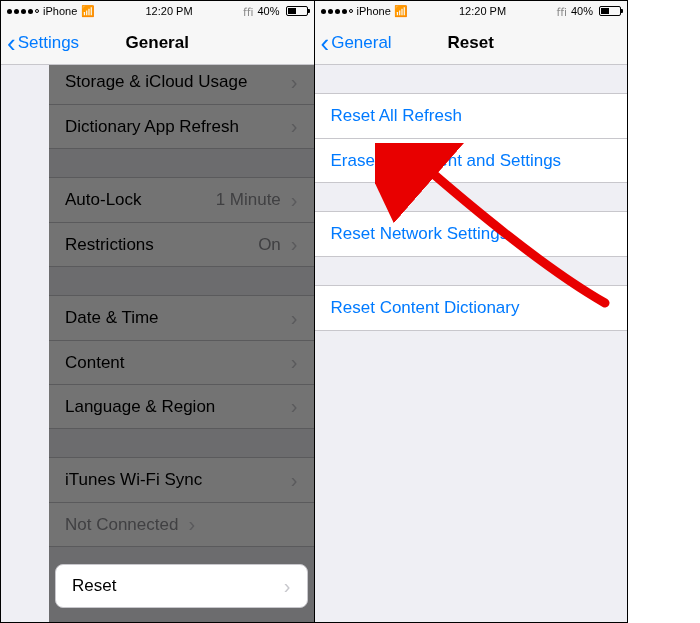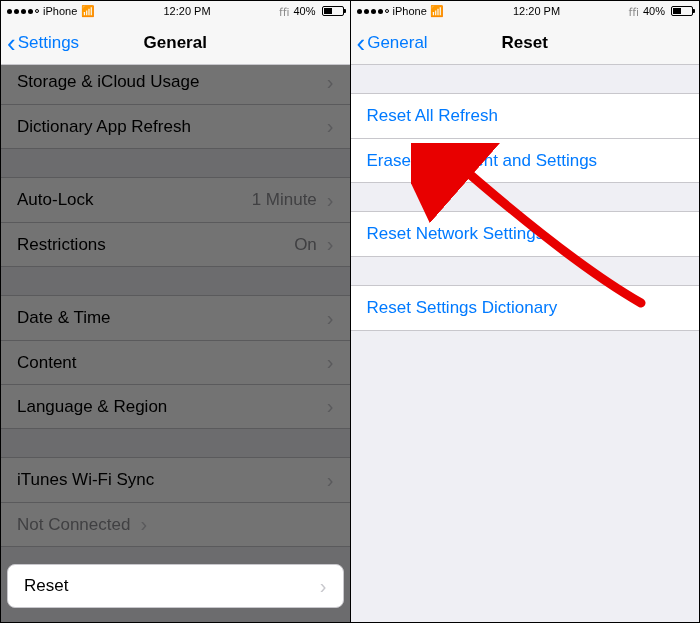--- a/index.html
+++ b/index.html
@@ -1,17 +1,17 @@
 <!DOCTYPE html>
 <html><head>
 <meta charset="utf-8">
 <style>
 * { margin: 0; padding: 0; box-sizing: border-box; font-family: -apple-system, "Helvetica Neue", Helvetica, Arial, sans-serif; }
 html, body { width: 700px; height: 623px; background: #fff; }
-.frame { display: flex; width: 700px; height: 623px; border: 1px solid #000; }
+.frame { display: flex; width: 628px; height: 623px; border: 1px solid #000; }
 .phone { flex: 1; height: 100%; position: relative; background: #efeff4; display: flex; flex-direction: column; }
 .phone.left { border-right: 1px solid #000; }
 
 
 .statusbar { height: 20px; background: #f7f7f7; display: flex; align-items: center; justify-content: space-between; padding: 0 6px; font-size: 11px; color: #000; }
 .statusbar .sb-left, .statusbar .sb-right { display: flex; align-items: center; gap: 4px; }
 .statusbar .sb-center { font-weight: 400; }
 .dots { display: flex; gap: 2px; }
 .dot { width: 5px; height: 5px; border-radius: 50%; background: #000; }
 .dot.empty { background: transparent; border: 1px solid #000; width: 4px; height: 4px; }
@@ -39,21 +39,21 @@
 
 
 .row.action .label { color: #007aff; }
 
 
 .highlight-wrap { position: absolute; bottom: 14px; left: 6px; right: 6px; }
 .row.highlight { background: #fff; border: 1px solid #c8c7cc; border-radius: 8px; }
 
 
 .dim { position: absolute; inset: 0; background: rgba(0,0,0,0.55); pointer-events: none; }
-.phone.left .content { background: #efeff4; }
+.phone.left .content { background: #efeff4; margin-left: 48px; }
 .phone.left .row, .phone.left .group { position: relative; z-index: 0; }
 .phone.left .highlight-wrap { z-index: 3; }
 .phone.left .dim { z-index: 2; }
 
 
 .arrow-svg { position: absolute; top: 78px; left: 60px; width: 280px; height: 200px; z-index: 10; pointer-events: none; }
 </style>
 </head>
 <body>
 
@@ -194,21 +194,21 @@
       </div>
 
       <div class="group">
         <div class="row action">
           <span class="label">Reset Network Settings</span>
         </div>
       </div>
 
       <div class="group">
         <div class="row action">
-          <span class="label">Reset Settings Dictionary</span>
+          <span class="label">Reset Content Dictionary</span>
         </div>
       </div>
 
       <svg class="arrow-svg" viewBox="0 0 280 200">
         <defs>
           <marker id="ah" markerWidth="16" markerHeight="14" refX="3" refY="7" orient="auto">
             <polygon points="0,0 16,7 0,14" fill="#e80000"></polygon>
           </marker>
         </defs>
         <path d="M 230 160 Q 160 120 40 15" stroke="#e80000" stroke-width="9" fill="none" marker-end="url(#ah)" stroke-linecap="round"></path>

